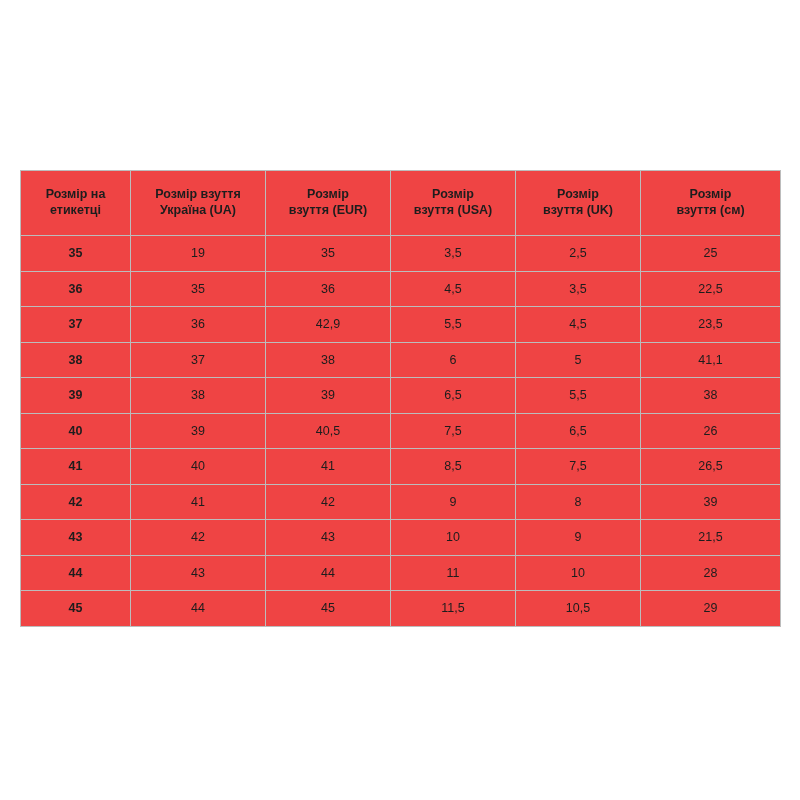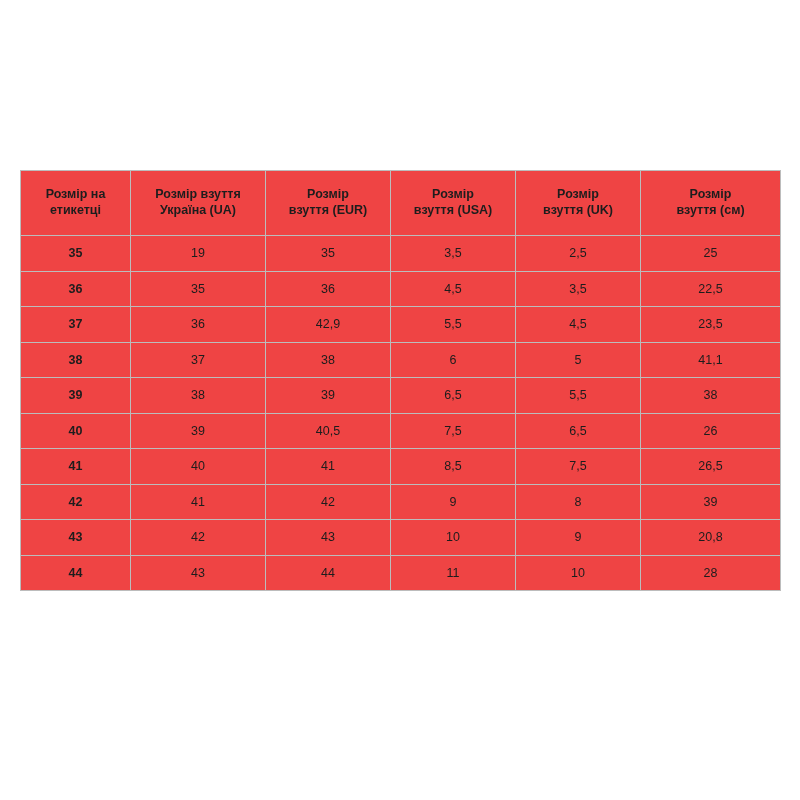--- a/index.html
+++ b/index.html
@@ -161,25 +161,33 @@
           <td>9</td>
           <td>8</td>
           <td>39</td>
         </tr>
         <tr>
           <td class="label-col">43</td>
           <td>42</td>
           <td>43</td>
           <td>10</td>
           <td>9</td>
-          <td>20,8</td>
+          <td>21,5</td>
         </tr>
         <tr>
           <td class="label-col">44</td>
           <td>43</td>
           <td>44</td>
           <td>11</td>
           <td>10</td>
           <td>28</td>
         </tr>
+        <tr>
+          <td class="label-col">45</td>
+          <td>44</td>
+          <td>45</td>
+          <td>11,5</td>
+          <td>10,5</td>
+          <td>29</td>
+        </tr>
       </tbody>
   </table>
 </div>
 
 </body></html>

